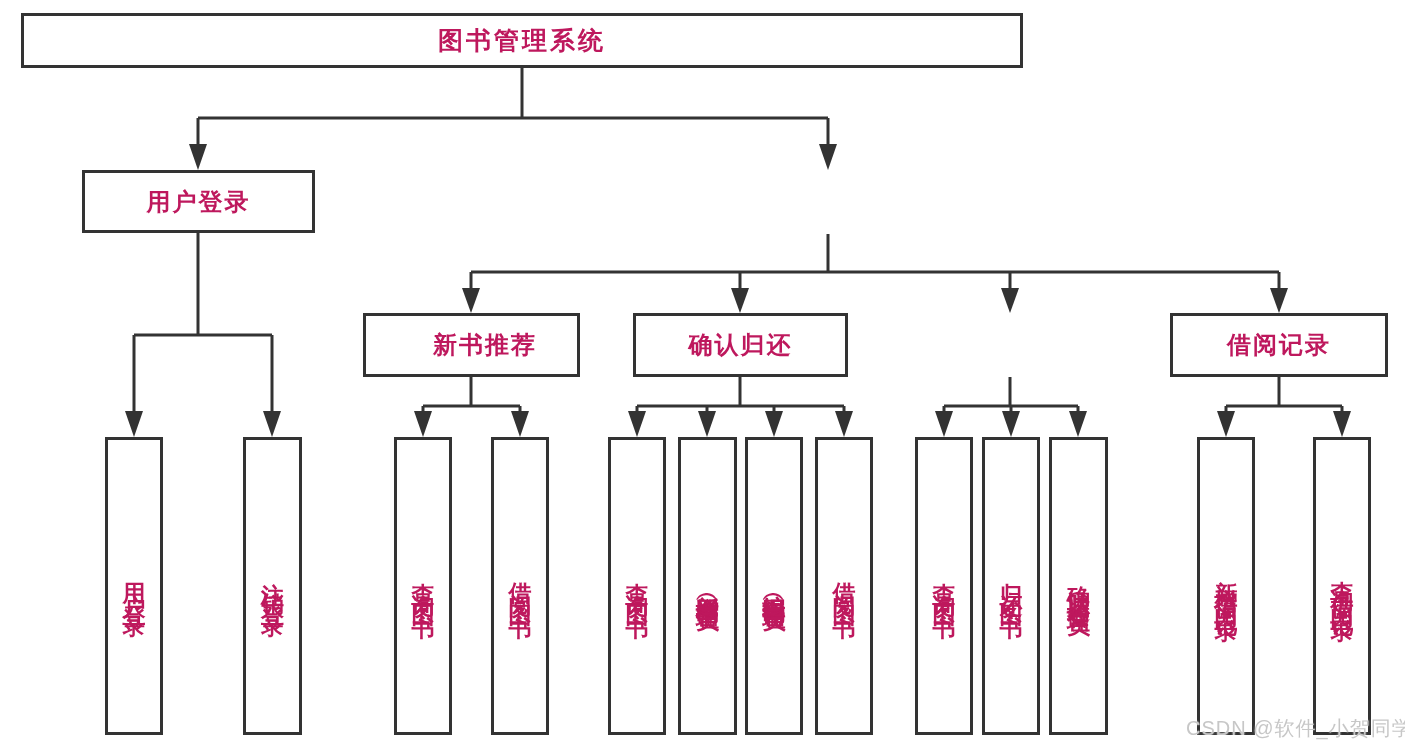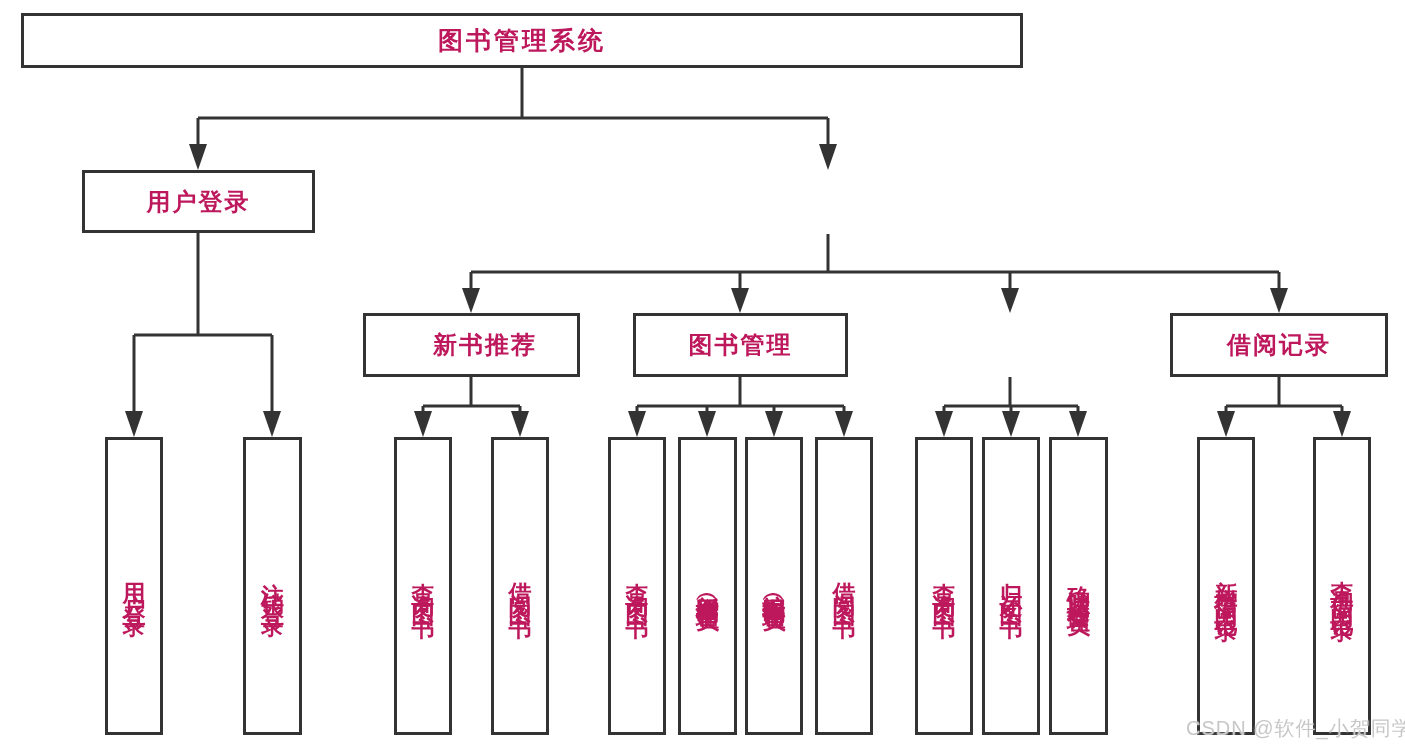--- a/index.html
+++ b/index.html
@@ -140,21 +140,21 @@
       <polygon points="1226,437 1217,411 1235,411"></polygon>
       <polygon points="1342,437 1333,411 1351,411"></polygon>
     </g>
   </svg>
 
   <div class="node root-node" style="left:21px;top:13px;width:1002px;height:55px;">图书管理系统</div>
 
   <div class="node h-node" style="left:82px;top:170px;width:233px;height:63px;">用户登录</div>
 
   <div class="node h-node" style="left:363px;top:313px;width:217px;height:64px;padding-left:27px;">新书推荐</div>
-  <div class="node h-node" style="left:633px;top:313px;width:215px;height:64px;">图书管理</div>
+  <div class="node h-node" style="left:633px;top:313px;width:215px;height:64px;">确认归还</div>
   <div class="node h-node" style="left:1170px;top:313px;width:218px;height:64px;">借阅记录</div>
 
   <div class="node leaf ls4" style="left:105px;top:437px;width:58px;height:298px;">用户登录</div>
   <div class="node leaf ls4" style="left:243px;top:437px;width:59px;height:298px;">注销登录</div>
 
   <div class="node leaf ls4" style="left:394px;top:437px;width:58px;height:298px;">查询图书</div>
   <div class="node leaf ls4" style="left:491px;top:437px;width:58px;height:298px;">借阅图书</div>
 
   <div class="node leaf ls4" style="left:608px;top:437px;width:58px;height:298px;">查询图书</div>
   <div class="node leaf ls10" style="left:678px;top:437px;width:59px;height:298px;">新增图书（管理员）</div>

